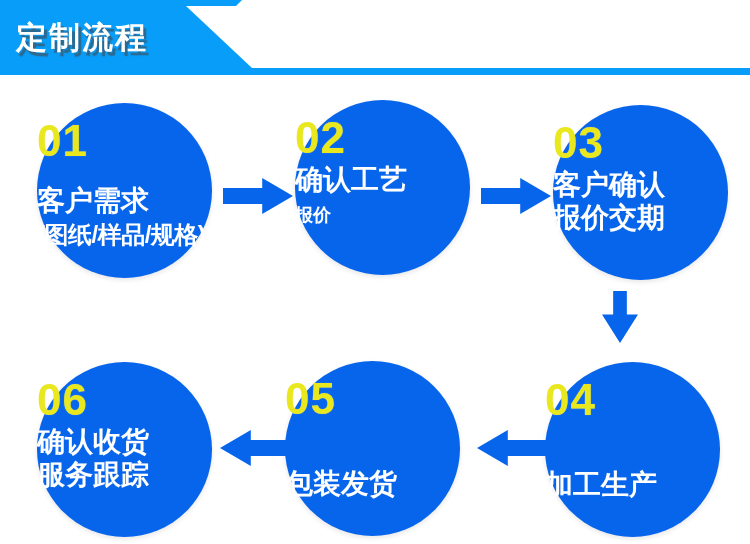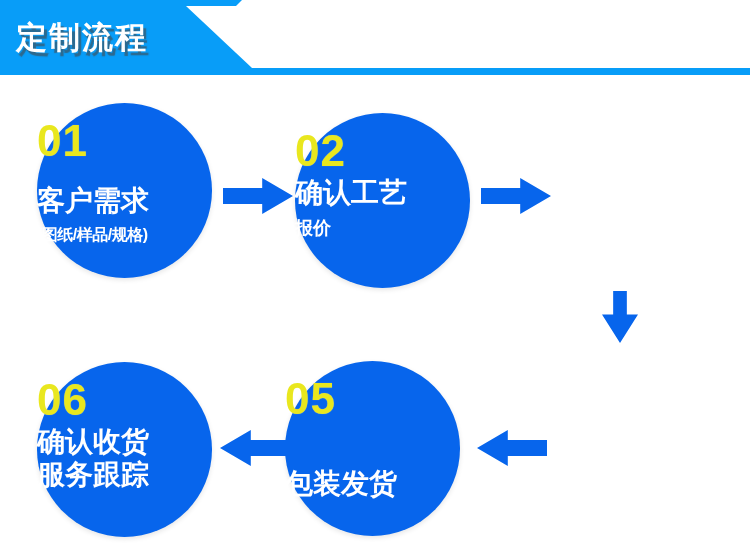--- a/index.html
+++ b/index.html
@@ -38,24 +38,24 @@
     padding-top:15px; box-sizing:border-box;
     box-shadow:0 2px 5px rgba(0,0,0,0.10);
     text-align:center;
   }
   .num {
     color:var(--yellow); font-size:44px; font-weight:700; line-height:46px;
     letter-spacing:1px; text-shadow:0 0 1px rgba(255,255,255,0.45);
   }
   .l-lg { color:#fff; font-size:28px; font-weight:700; line-height:33px; white-space:nowrap; }
   .l-md { color:#fff; font-size:18px; font-weight:700; line-height:28px; white-space:nowrap; }
-  .l-sm { color:#fff; font-size:16px; font-weight:700; line-height:26px; white-space:nowrap; letter-spacing:-0.5px; }
+  .l-sm { color:#fff; font-size:24px; font-weight:700; line-height:26px; white-space:nowrap; letter-spacing:-0.5px; }
 
   .c1 { left:37px;  top:103px; }
-  .c2 { left:295px; top:113px; }
+  .c2 { left:295px; top:100px; }
   .c3 { left:553px; top:105px; }
   .c4 { left:545px; top:362px; }
   .c5 { left:285px; top:361px; }
   .c6 { left:37px;  top:362px; }
 
   .c1 .num { margin-bottom:20px; }
   .c1 .l-sm { margin-top:5px; }
   .c2 .num { margin-bottom:2px; }
   .c2 .l-md { margin-top:5px; }
   .c3 .num, .c6 .num { margin-bottom:2px; }
@@ -97,21 +97,30 @@
     <div class="l-lg">客户需求</div>
     <div class="l-sm">(图纸/样品/规格)</div>
   </div>
 
   <div class="circle c2">
     <div class="num">02</div>
     <div class="l-lg">确认工艺</div>
     <div class="l-md">报价</div>
   </div>
 
+  <div class="circle c3">
+    <div class="num">03</div>
+    <div class="l-lg">客户确认</div>
+    <div class="l-lg">报价交期</div>
+  </div>
 
+  <div class="circle c4">
+    <div class="num">04</div>
+    <div class="l-lg">加工生产</div>
+  </div>
 
   <div class="circle c5">
     <div class="num">05</div>
     <div class="l-lg">包装发货</div>
   </div>
 
   <div class="circle c6">
     <div class="num">06</div>
     <div class="l-lg">确认收货</div>
     <div class="l-lg">服务跟踪</div>

